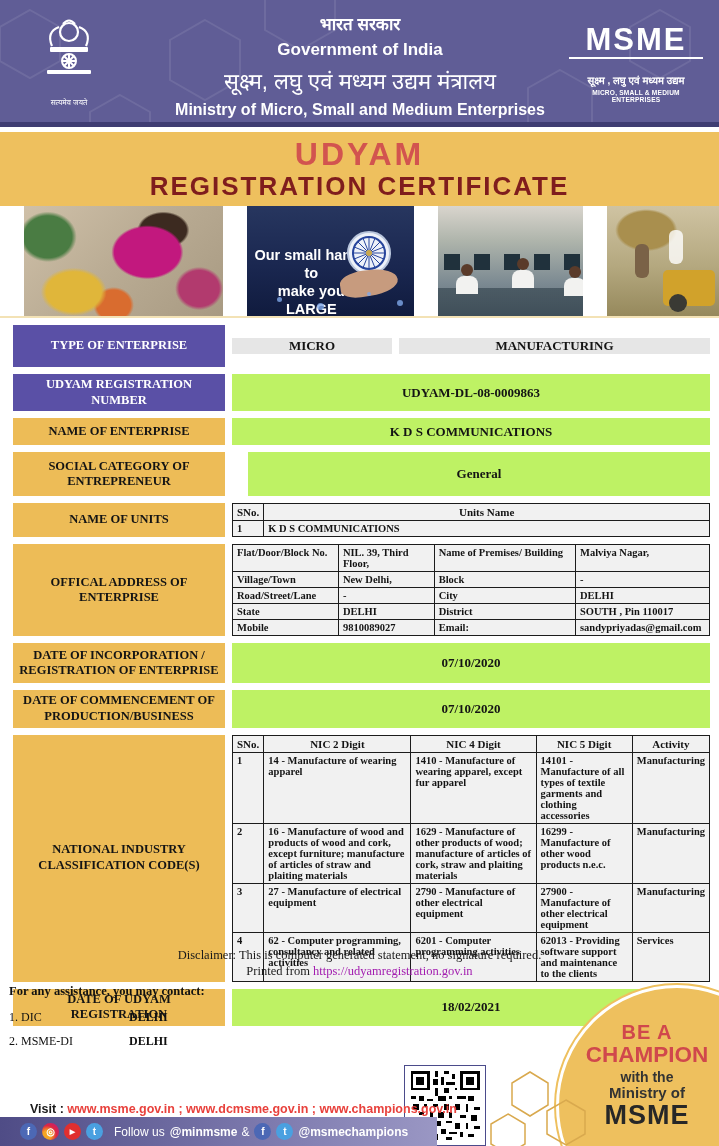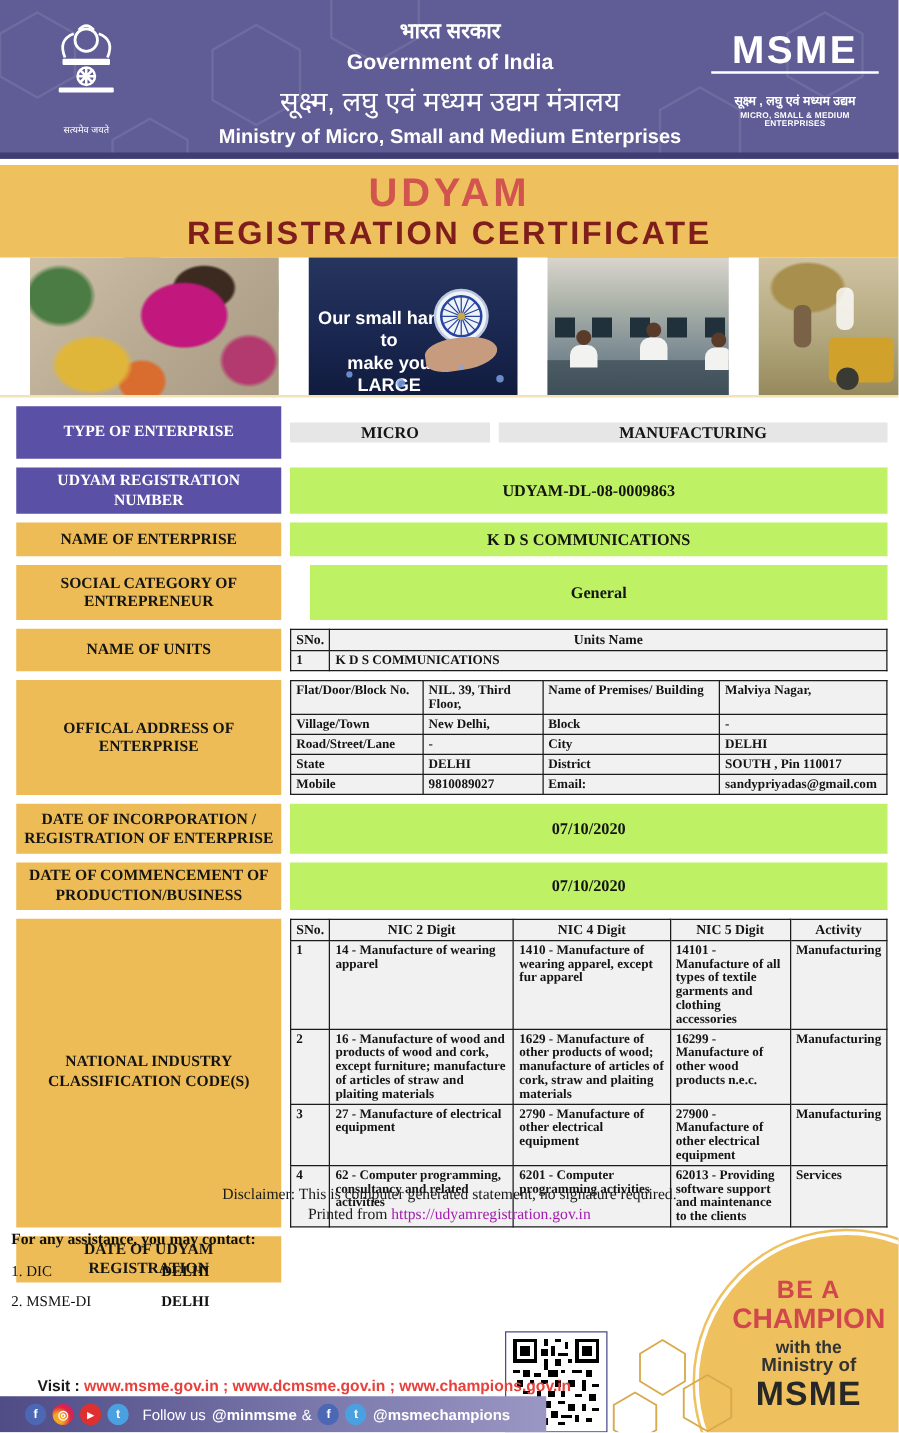--- a/index.html
+++ b/index.html
@@ -368,20 +368,21 @@
             <td>62013 - Providing software support and maintenance to the clients</td>
             <td>Services</td>
           </tr>
         </tbody>
           </table>
       </div>
     </div>
 
     <div class="row h30">
       <div class="row-label lbl-gold">DATE OF UDYAM REGISTRATION</div>
+      <div class="row-value">18/02/2021</div>
     </div>
   </div>
 
   <div class="disclaimer">
     <div>Disclaimer: This is computer generated statement, no signature required.</div>
     <div>
       <span>Printed from</span>
       <a href="#">https://udyamregistration.gov.in</a>
     </div>
   </div>

